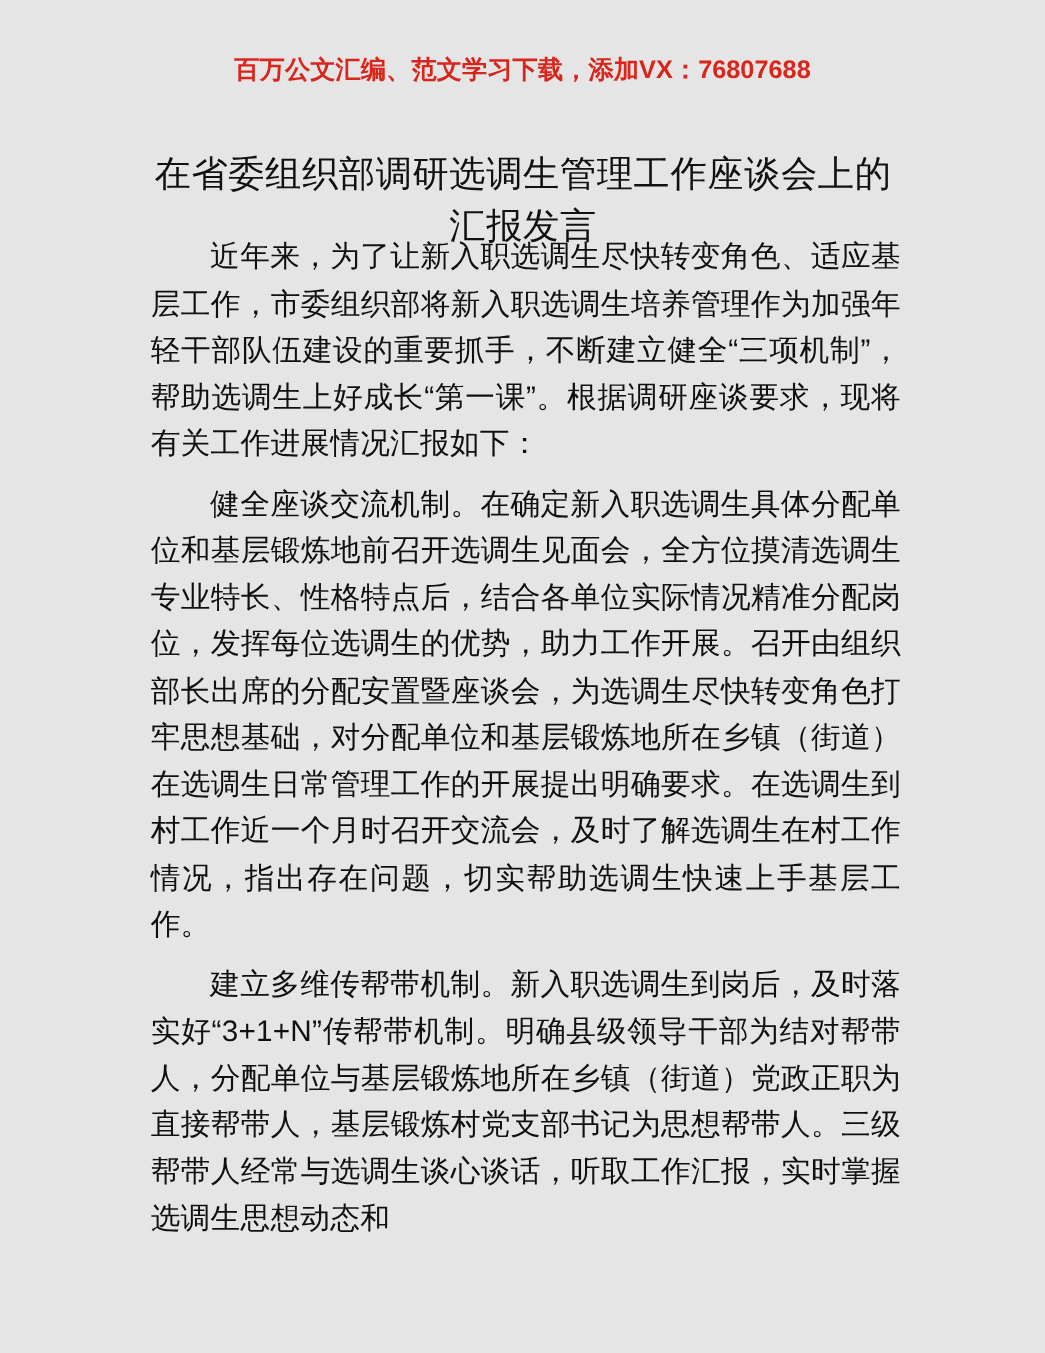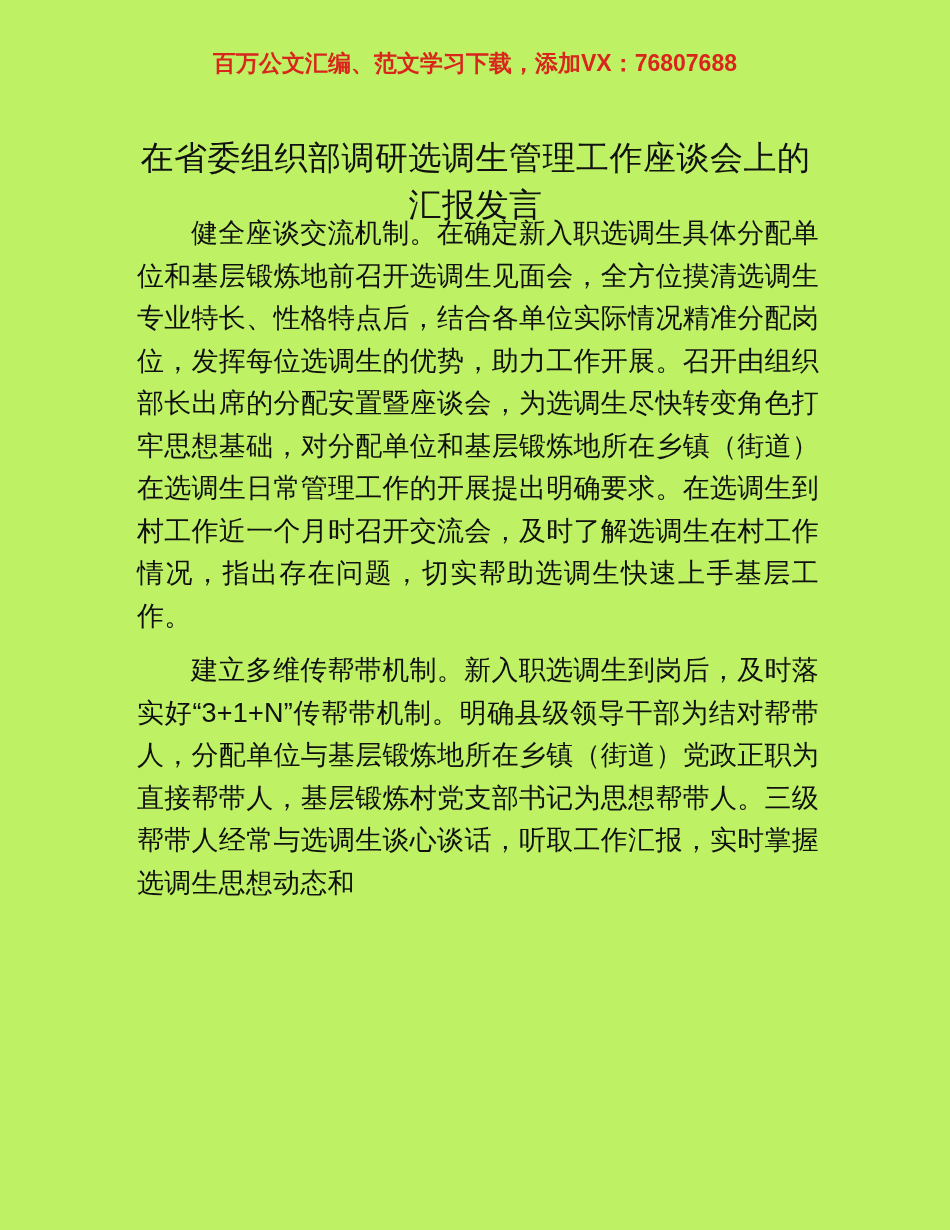--- a/index.html
+++ b/index.html
@@ -12,21 +12,21 @@
     height: 1230px;
     position: relative;
     overflow: hidden;
     font-family: "Liberation Sans", "DejaVu Sans", sans-serif;
     -webkit-font-smoothing: antialiased;
   }
 
   .page {
     position: absolute;
     inset: 0;
-    background: #bef264;
+    background: #e5e5e5;
   }
 
   
   .promo-header {
     position: absolute;
     top: 47px;
     left: 0;
     width: 950px;
     text-align: center;
     color: #d8261c;
@@ -82,17 +82,18 @@
 </head>
 <body>
 
 <div class="page">
 
   <div class="promo-header">百万公文汇编、范文学习下载，添加VX：76807688</div>
 
   <h1 class="doc-title">在省委组织部调研选调生管理工作座谈会上的汇报发言</h1>
 
   <div class="body-block">
+    <p class="para">近年来，为了让新入职选调生尽快转变角色、适应基层工作，市委组织部将新入职选调生培养管理作为加强年轻干部队伍建设的重要抓手，不断建立健全“三项机制”，帮助选调生上好成长“第一课”。根据调研座谈要求，现将有关工作进展情况汇报如下：</p>
     <p class="para">健全座谈交流机制。在确定新入职选调生具体分配单位和基层锻炼地前召开选调生见面会，全方位摸清选调生专业特长、性格特点后，结合各单位实际情况精准分配岗位，发挥每位选调生的优势，助力工作开展。召开由组织部长出席的分配安置暨座谈会，为选调生尽快转变角色打牢思想基础，对分配单位和基层锻炼地所在乡镇（街道）在选调生日常管理工作的开展提出明确要求。在选调生到村工作近一个月时召开交流会，及时了解选调生在村工作情况，指出存在问题，切实帮助选调生快速上手基层工作。</p>
     <p class="para last">建立多维传帮带机制。新入职选调生到岗后，及时落实好“3+1+N”传帮带机制。明确县级领导干部为结对帮带人，分配单位与基层锻炼地所在乡镇（街道）党政正职为直接帮带人，基层锻炼村党支部书记为思想帮带人。三级帮带人经常与选调生谈心谈话，听取工作汇报，实时掌握选调生思想动态和</p>
   </div>
 
 </div>
 
 </body></html>

